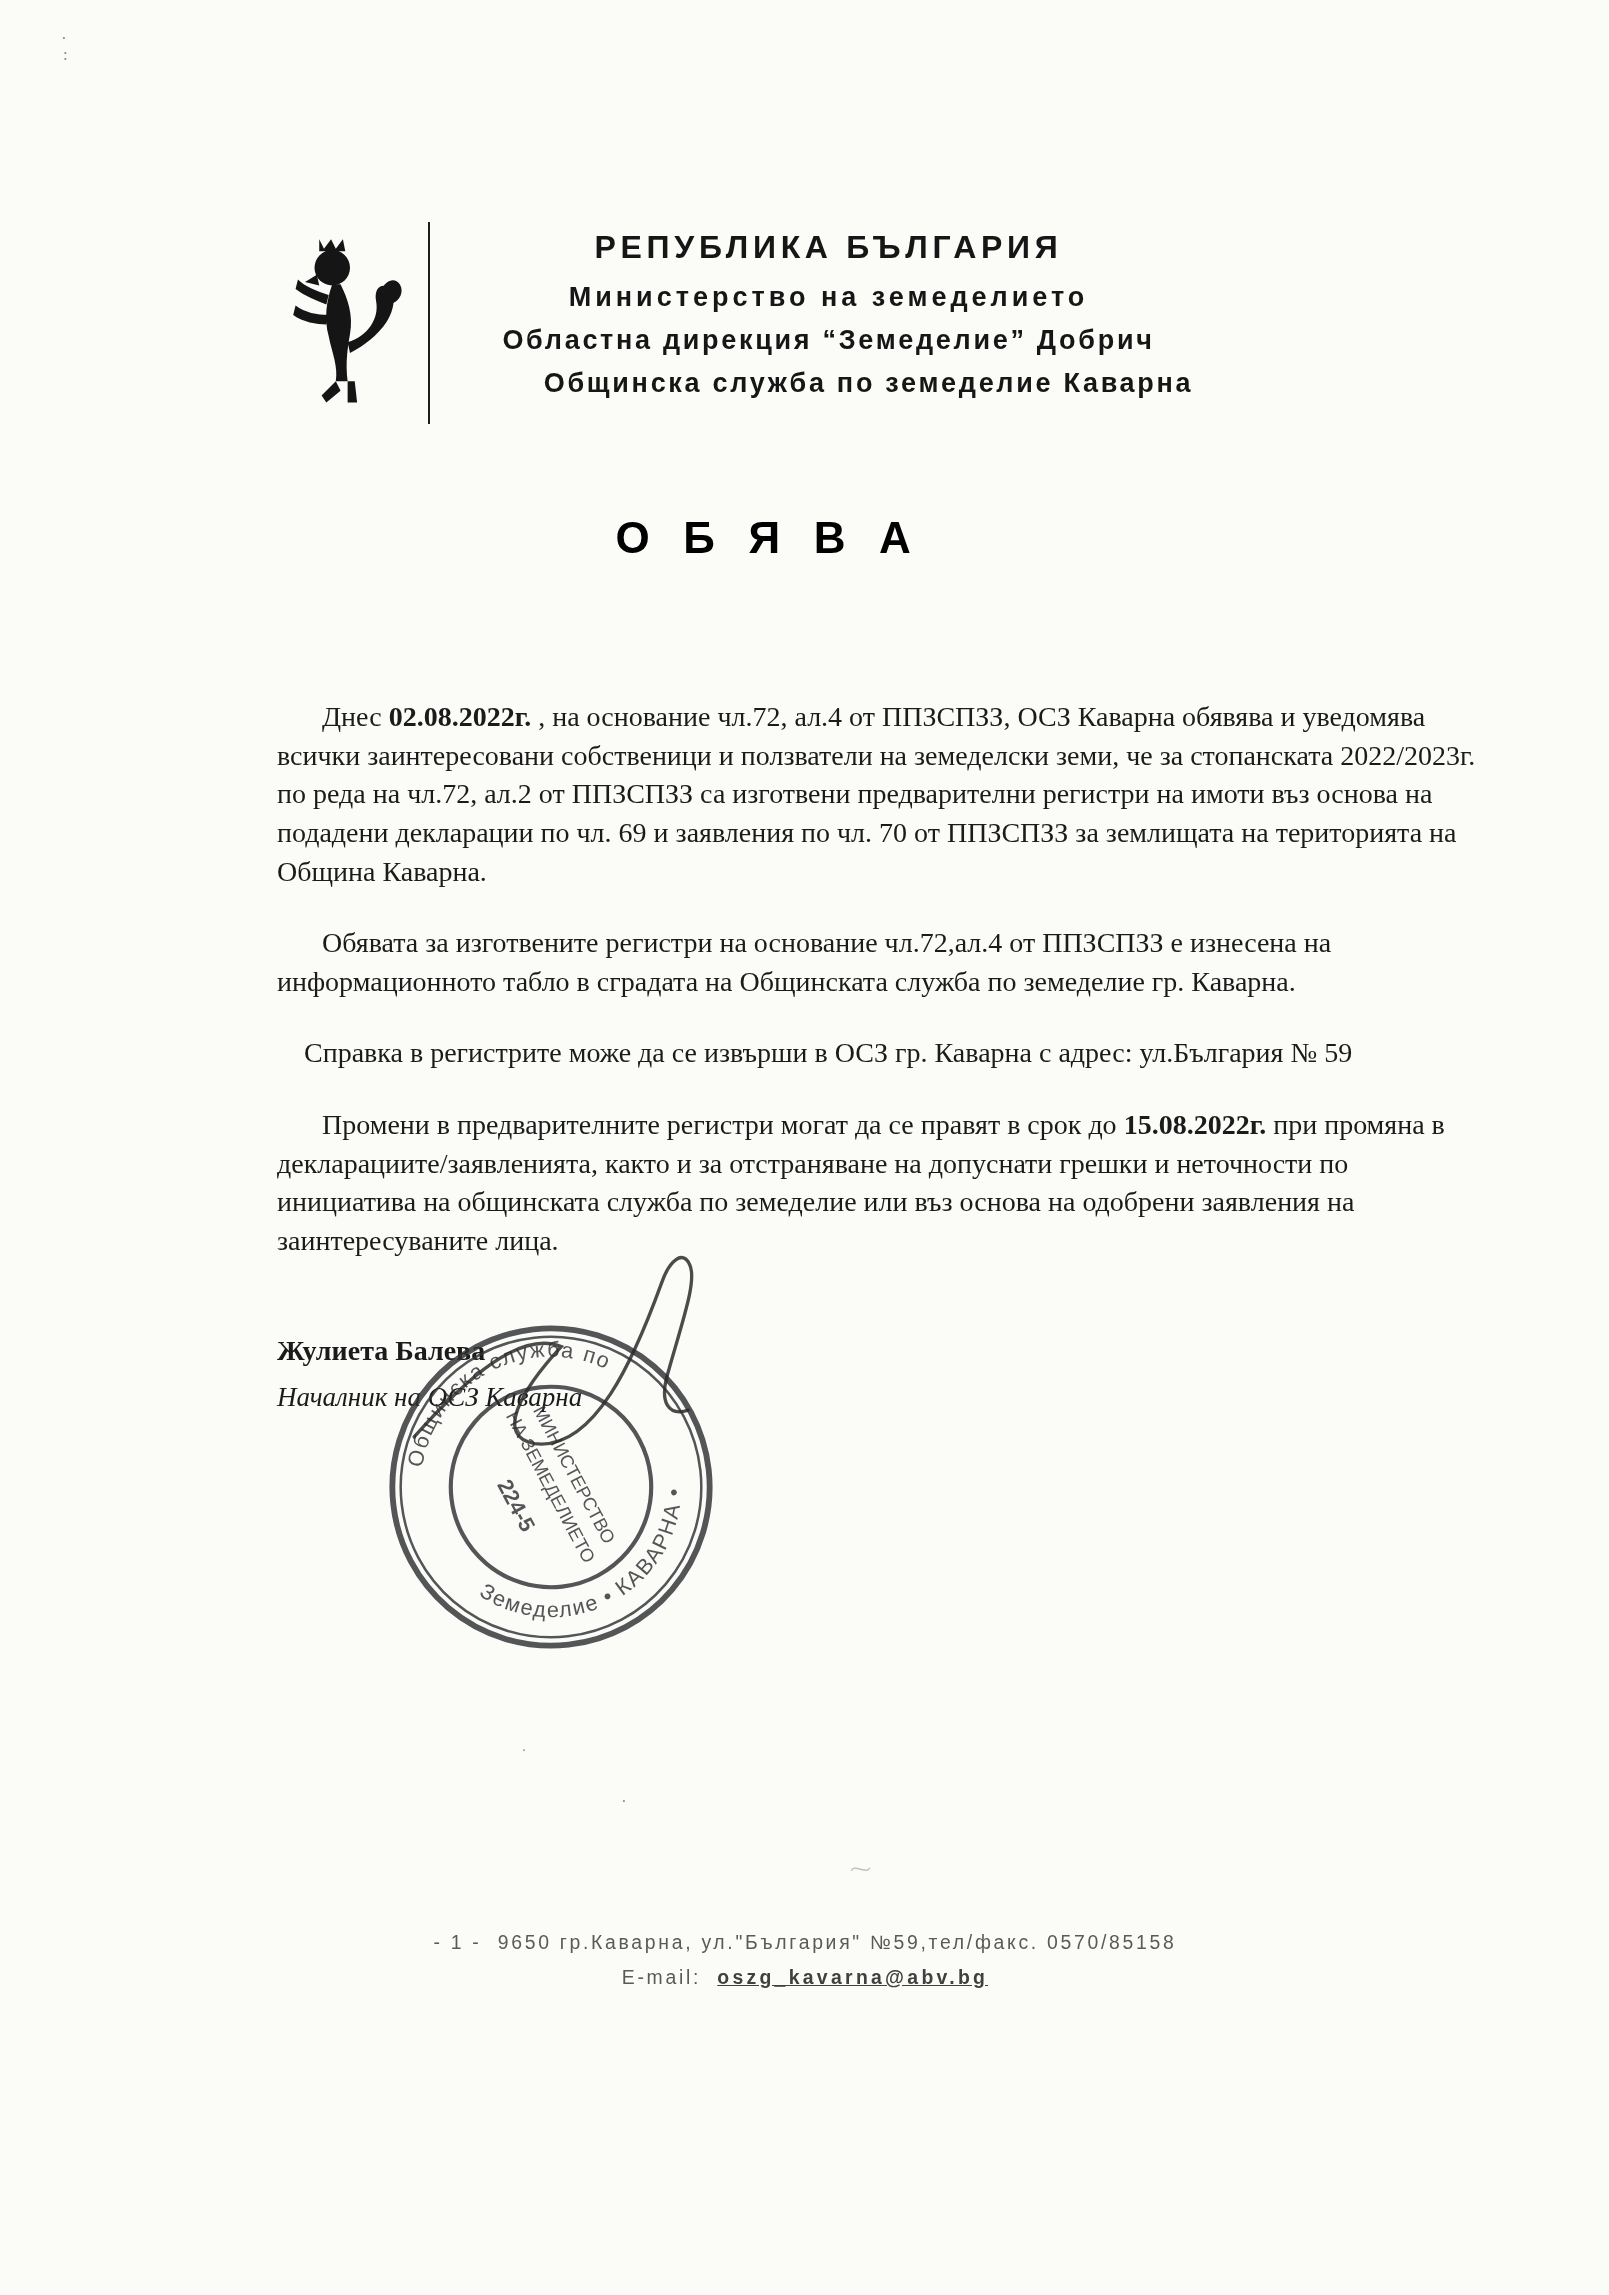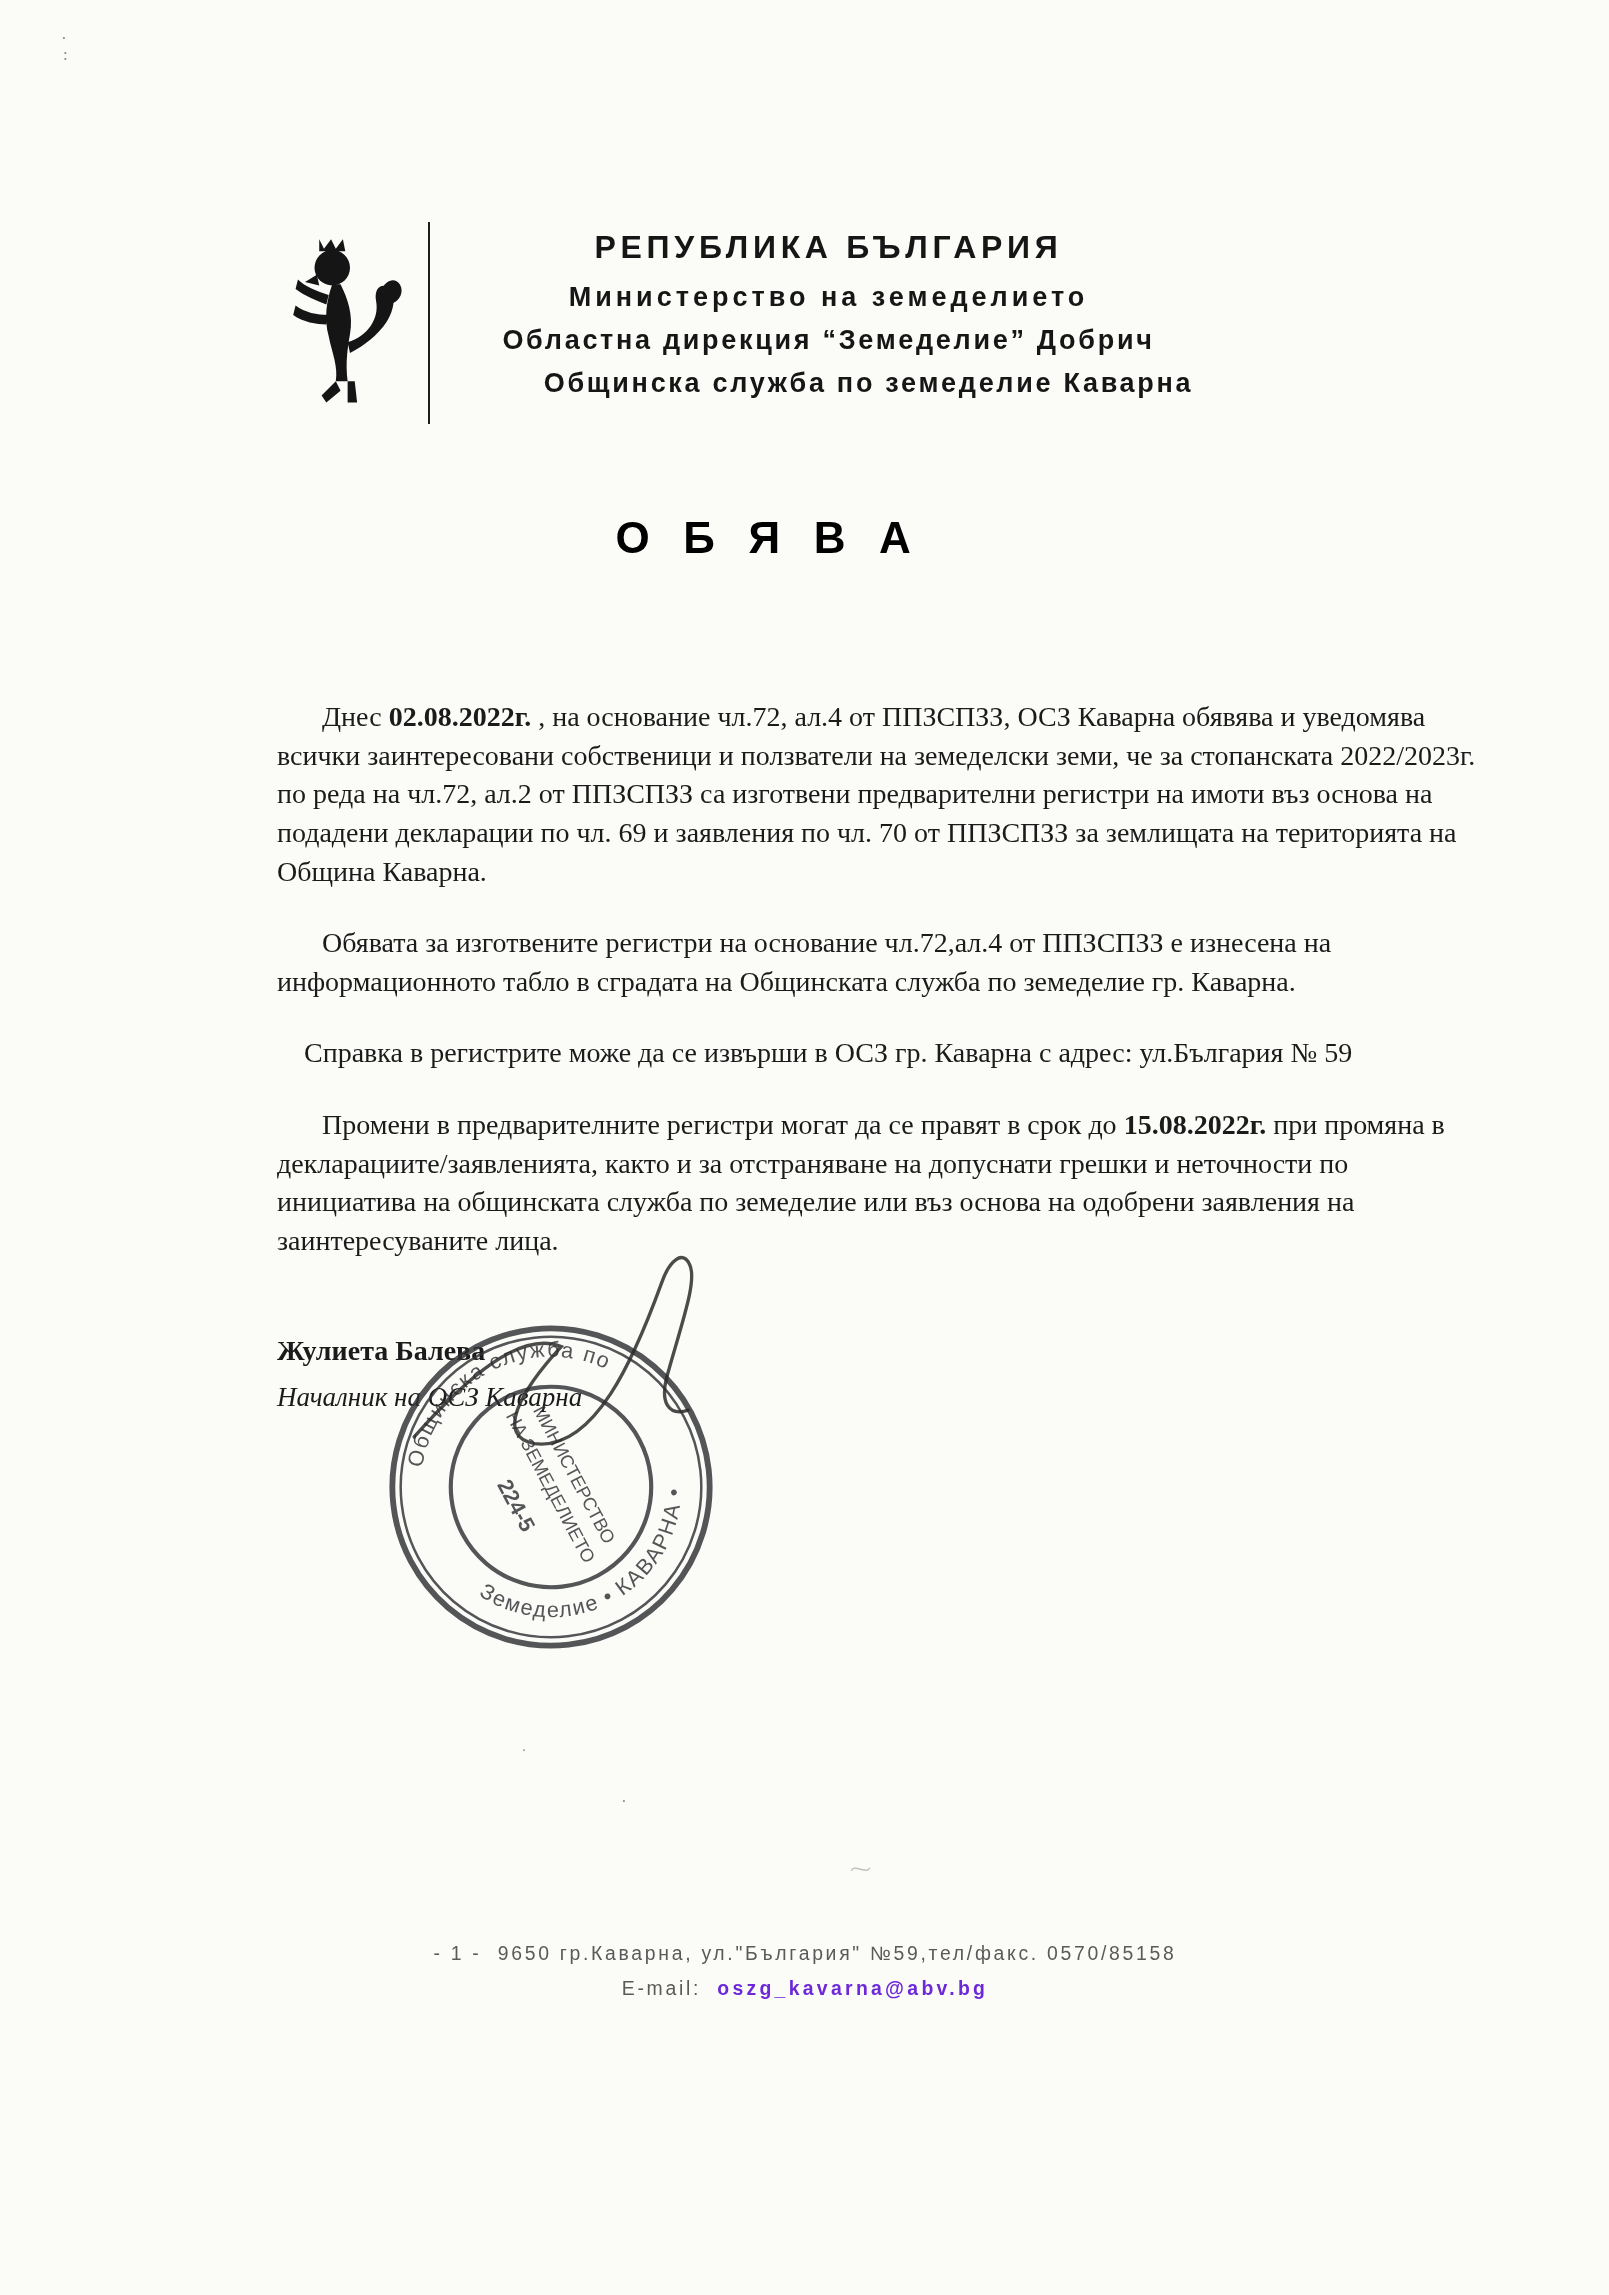--- a/index.html
+++ b/index.html
@@ -53,24 +53,24 @@
   }
   .stamp text, .stamp textPath{
     font-family:"Liberation Sans", sans-serif;
     fill:#2f3134;
   }
   
   .footer{
     position:absolute;left:0;top:1931px;width:1610px;
     text-align:center;
     font-family:"Liberation Sans", sans-serif;
-    color:#5a5a5a;font-size:19.4px;letter-spacing:2.7px;margin-top:11px;
+    color:#5a5a5a;font-size:19.4px;letter-spacing:2.7px;
   }
   .footer .line2{margin-top:12px;}
-  .footer .email{font-weight:bold;color:#6d28d9;letter-spacing:3.3px;text-align:right;}
+  .footer .email{text-decoration:underline;font-weight:bold;color:#404040;letter-spacing:3.3px;text-align:right;}
   
   .artifact{position:absolute;color:#8a8a8a;font-size:17.4px;}
 </style>
 </head>
 <body>
 
 <div class="page">
 
   <span class="artifact" style="left:61px;top:28px;">·</span>
   <span class="artifact" style="left:63px;top:44px;">:</span>

